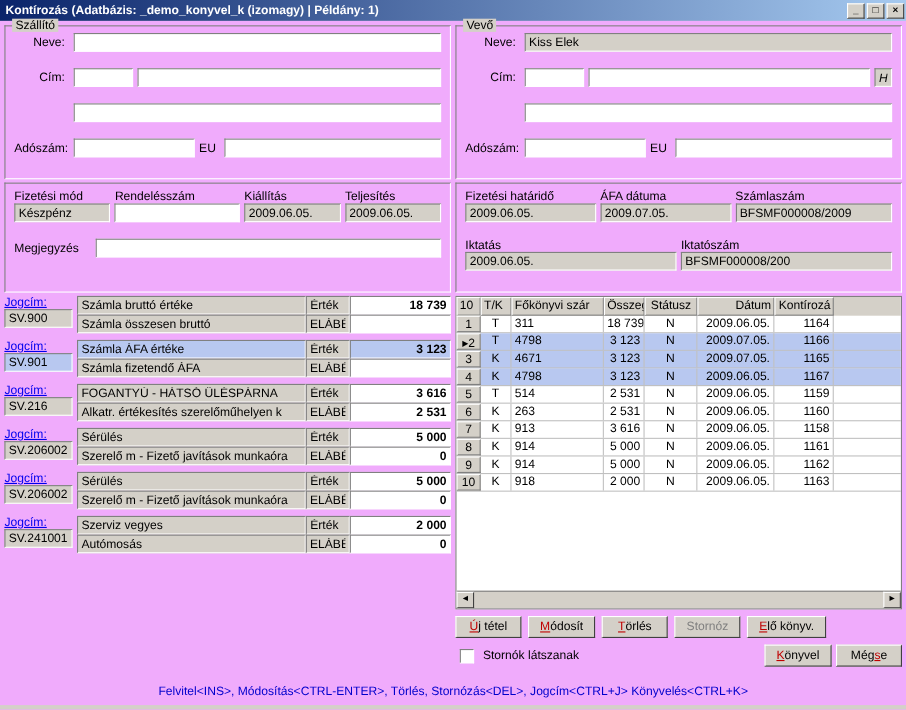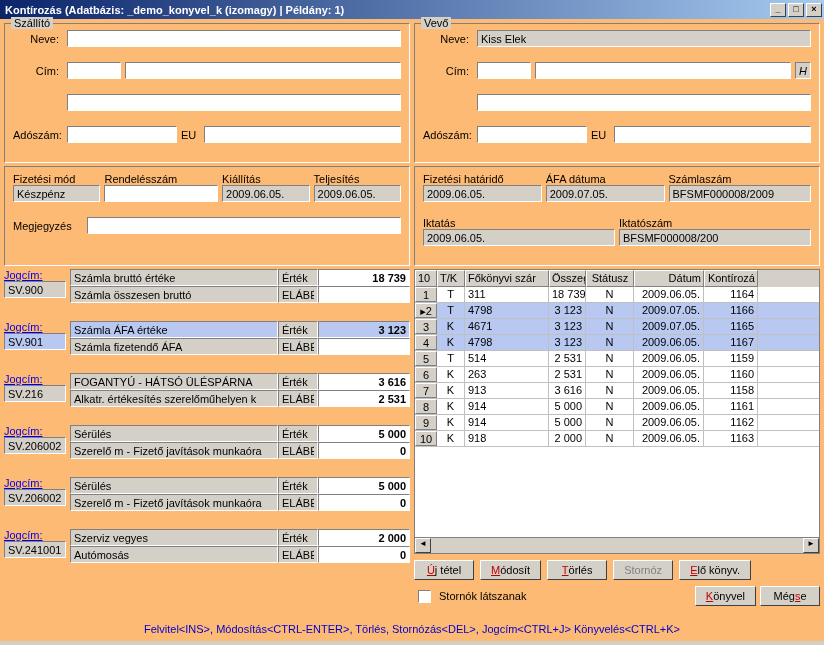--- a/index.html
+++ b/index.html
@@ -1,30 +1,30 @@
 <!DOCTYPE html>
 <html><head>
 <meta charset="utf-8">
 <style>
 *{box-sizing:border-box;margin:0;padding:0;font-family:Tahoma,Arial,sans-serif;font-size:11px}
 body{background:#d4d0c8;width:824px;height:645px;overflow:hidden}
 .titlebar{background:linear-gradient(to right,#0a246a,#a6caf0);color:#fff;height:19px;display:flex;align-items:center;padding:0 2px;font-weight:bold}
 .titlebar .t{flex:1;padding-left:3px}
 .tbn{width:16px;height:14px;background:#d4d0c8;border:1px solid;border-color:#fff #404040 #404040 #fff;margin-left:2px;font-size:9px;text-align:center;line-height:11px;color:#000;font-weight:bold}
-.main{padding:4px;background:#fdba74}
+.main{padding:4px;background:#f0abfc}
 .row{display:flex;gap:4px}
 .box{border:1px solid;border-color:#808080 #fff #fff #808080;padding:6px 8px 4px;position:relative;margin-bottom:3px}
 .box-title{position:absolute;top:-7px;left:6px;background:#d4d0c8;padding:0 3px}
 .fld{display:flex;align-items:center;margin-bottom:15px;gap:4px}
 .lbl{text-align:right;padding-right:4px}
 .inp{border:1px solid;border-color:#808080 #fff #fff #808080;background:#fff;height:17px;padding:1px 3px;font-size:11px}
 .inp.ro{background:#d4d0c8}
 .inp.sel{background:#b8c8f0}
 .link{color:#0000ee;text-decoration:underline;cursor:pointer}
-.jog{display:flex;margin-bottom:18px}
+.jog{display:flex;margin-bottom:6px}
 .jog-l{width:66px}
 .jog-l .inp{width:62px}
 .jog-m{flex:1}
 .jog-m .inp{width:100%}
 .jog-r{width:40px}
 .jog-r .inp{width:100%}
 .jog-v{width:92px}
 .jog-v .inp{width:100%;text-align:right;font-weight:bold}
 .grid{border:1px solid #808080;background:#fff;height:285px;overflow:hidden;position:relative}
 .gh{display:flex;background:#d4d0c8;height:17px}

